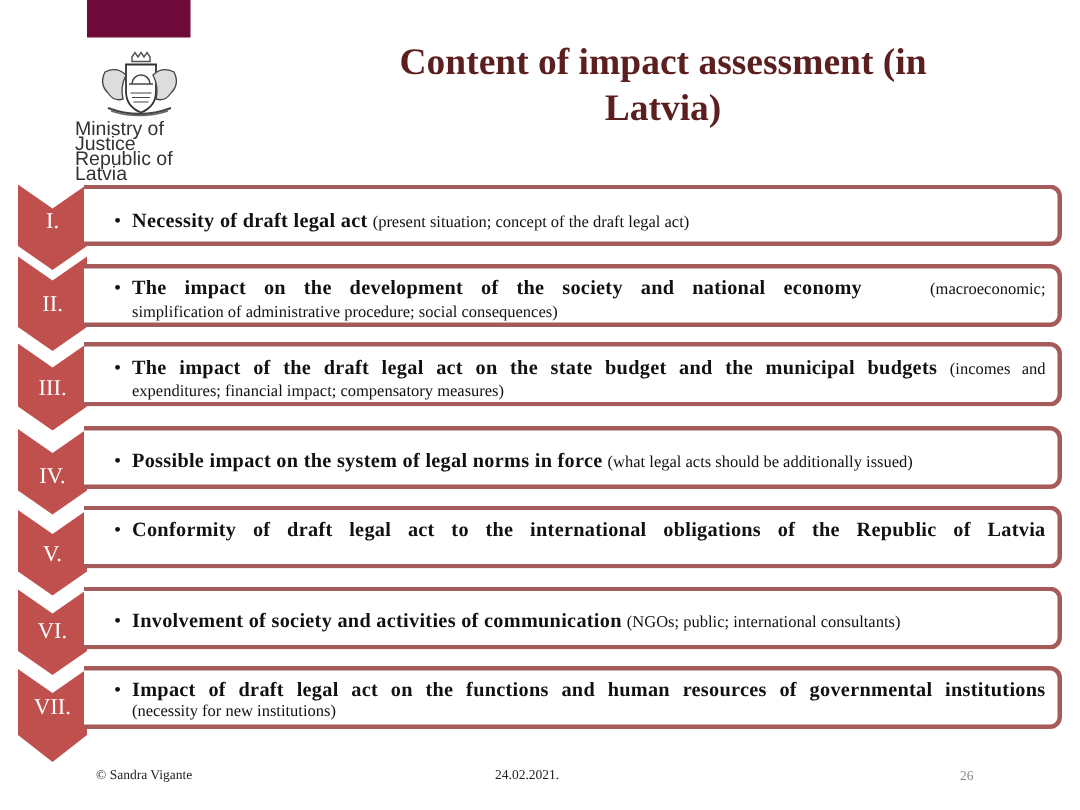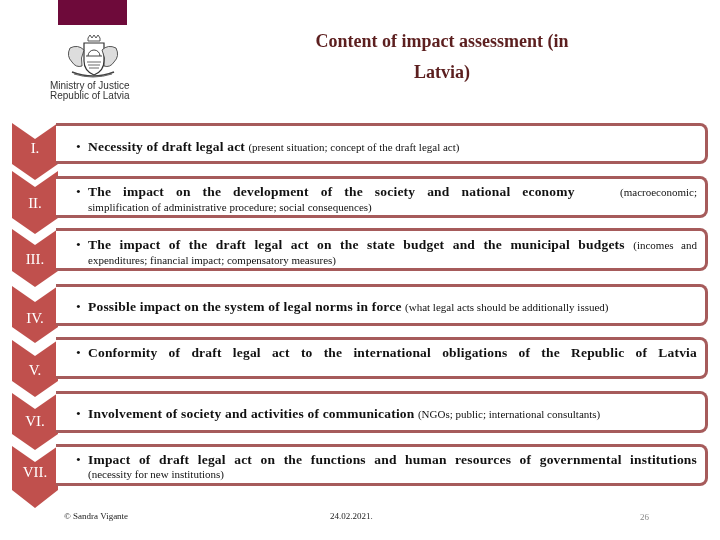--- a/index.html
+++ b/index.html
@@ -4,24 +4,24 @@
 <style>
   html, body { margin:0; padding:0; }
   body {
     width:720px; height:540px; position:relative; overflow:hidden;
     background:#ffffff;
     font-family:"Liberation Serif", "DejaVu Serif", serif;
   }
   .top-bar { position:absolute; left:58px; top:0; width:69px; height:25px; background:#6e0a3a; }
   .logo { position:absolute; left:50px; top:34px; width:90px; height:82px; }
   .logo svg { position:absolute; left:8px; top:0; }
-  .logo-text { position:absolute; left:0; top:47px; width:100px; font-family:"Liberation Sans","DejaVu Sans",sans-serif; font-size:10px; line-height:10px; color:#333; }
+  .logo-text { position:absolute; left:0; top:47px; width:100px; font-family:"Liberation Sans","DejaVu Sans",sans-serif; font-size:13px; line-height:10px; color:#333; }
   .title {
     position:absolute; left:232px; top:26px; width:420px; text-align:center;
-    font-weight:bold; font-size:18px; line-height:31px; color:#5c1f1f;
+    font-weight:bold; font-size:25px; line-height:31px; color:#5c1f1f;
   }
   .row { position:absolute; left:0; width:720px; }
   .chev { position:absolute; left:12px; top:0; width:46px; }
   .chev svg { display:block; }
   .chev-label {
     position:absolute; left:0; width:46px; text-align:center; color:#fff;
     font-size:15px;
   }
   .box {
     position:absolute; left:56px; top:0; width:652px;

